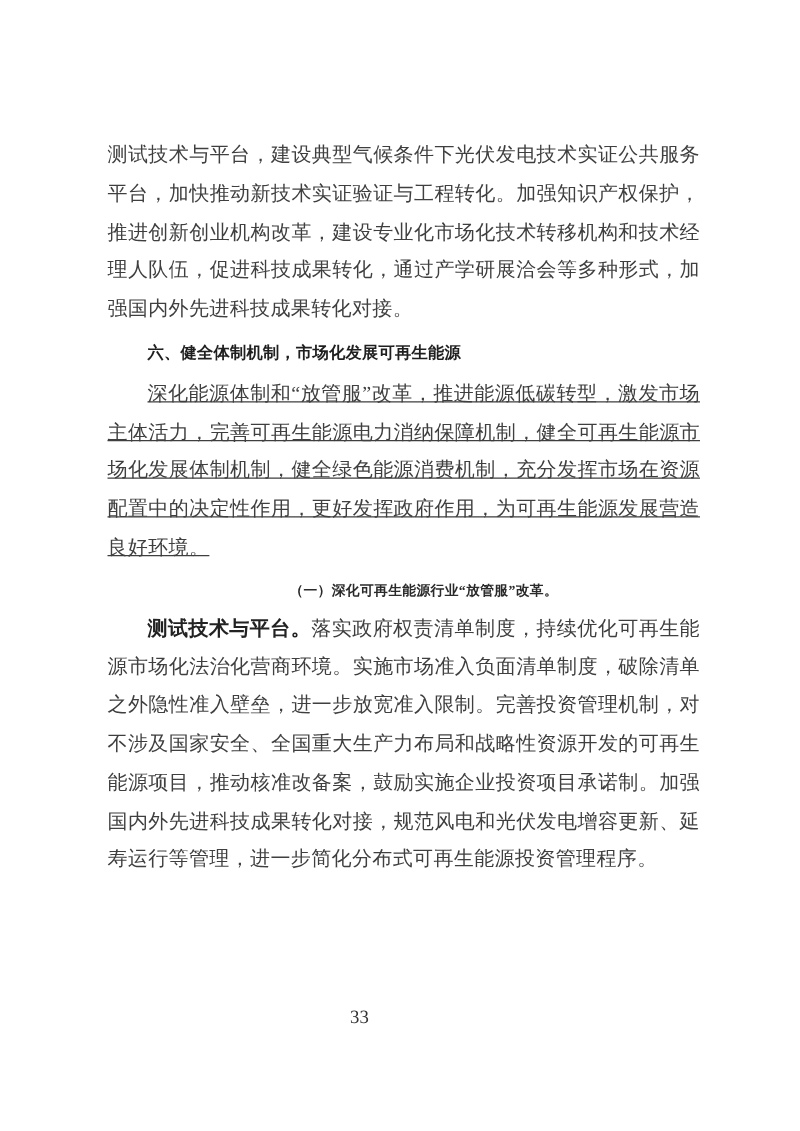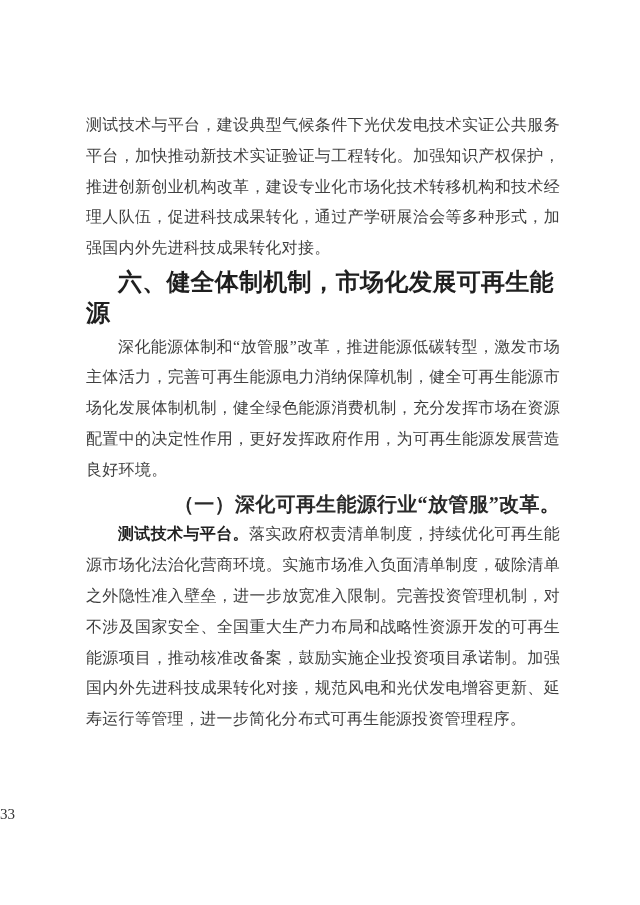--- a/index.html
+++ b/index.html
@@ -28,48 +28,49 @@
     line-height: 30.8px;
     letter-spacing: 0.3px;
     text-align: justify;
     text-align-last: left;
     word-break: break-all;
   }
   .indent { text-indent: 2em; }
   .heading {
     margin: 3px 0 0 0;
     font-family: "Liberation Sans", "DejaVu Sans", sans-serif;
-    font-size: 24px;
+    font-size: 13px;
     font-weight: bold;
     color: #1f1f1f;
     line-height: 30.8px;
     text-indent: 32px;
     letter-spacing: 0.2px;
   }
-  .para-intro { margin-top: 3px; }
+  .para-intro { margin-top: 3px; text-decoration: underline; }
   .subheading {
     margin: 3px 0 0 0;
-    font-size: 20px;
+    font-size: 11px;
     font-weight: bold;
     color: #2a2a2a;
     line-height: 30.8px;
     text-indent: 32px;
     letter-spacing: 0.3px;
-    text-align: right;
+    text-align: center;
   }
   .para-supervision { margin-top: 5px; }
   .lead {
     font-weight: bold;
     color: #222222;
   }
   .pagenum {
     position: absolute;
     top: 806px;
     left: 0;
     width: 100%;
+    text-align: center;
     font-size: 15px;
     color: #333333;
     font-family: "Liberation Serif", "DejaVu Serif", serif;
   }
 </style>
 </head>
 <body>
 
 <div class="page">
   <div class="content">

